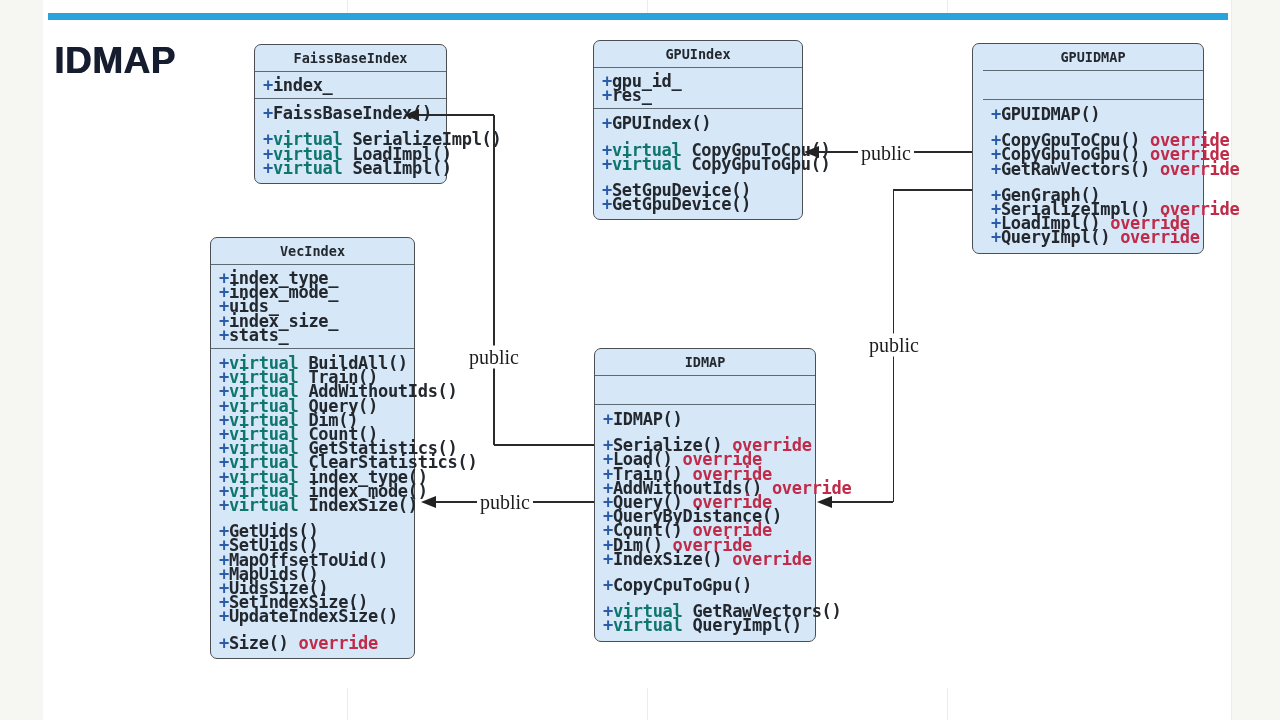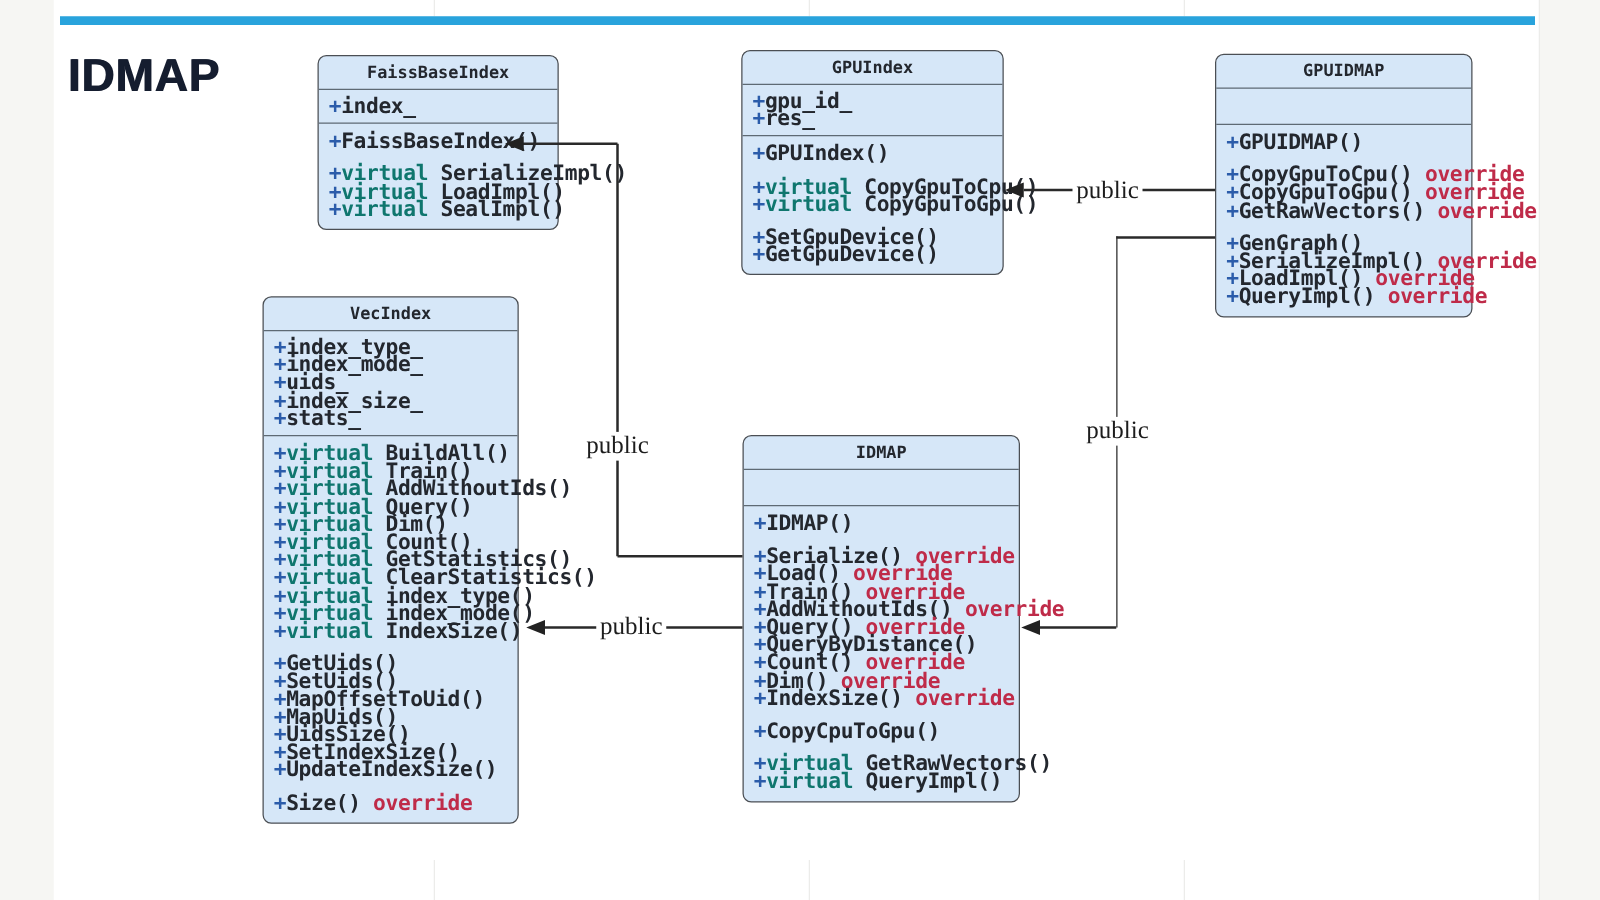--- a/index.html
+++ b/index.html
@@ -46,21 +46,21 @@
   .m-line{
     font-size:17px;line-height:14.2px;letter-spacing:-0.3px;
     white-space:nowrap;
   }
   .gap{height:12px;}
   .plus{color:#2b5caa;}
   .kw{color:#0f766e;}
   .suffix{color:#bf2b49;}
   #box-0{left:210px;top:44px;width:193px;margin-left:44px;}
   #box-1{left:593px;top:40px;width:210px;}
-  #box-2{left:972px;top:43px;width:206px;}
+  #box-2{left:972px;top:43px;width:232px;padding-left:10px;}
   #box-3{left:210px;top:237px;width:205px;}
   #box-4{left:594px;top:348px;width:222px;}
   
   .h-line{position:absolute;height:1.5px;background:#2a2a2a;}
   .v-line{position:absolute;width:1.5px;background:#2a2a2a;}
   .arrow-left{
     position:absolute;width:0;height:0;
     border-top:6px solid transparent;border-bottom:6px solid transparent;
     border-right:15px solid #222222;
   }

